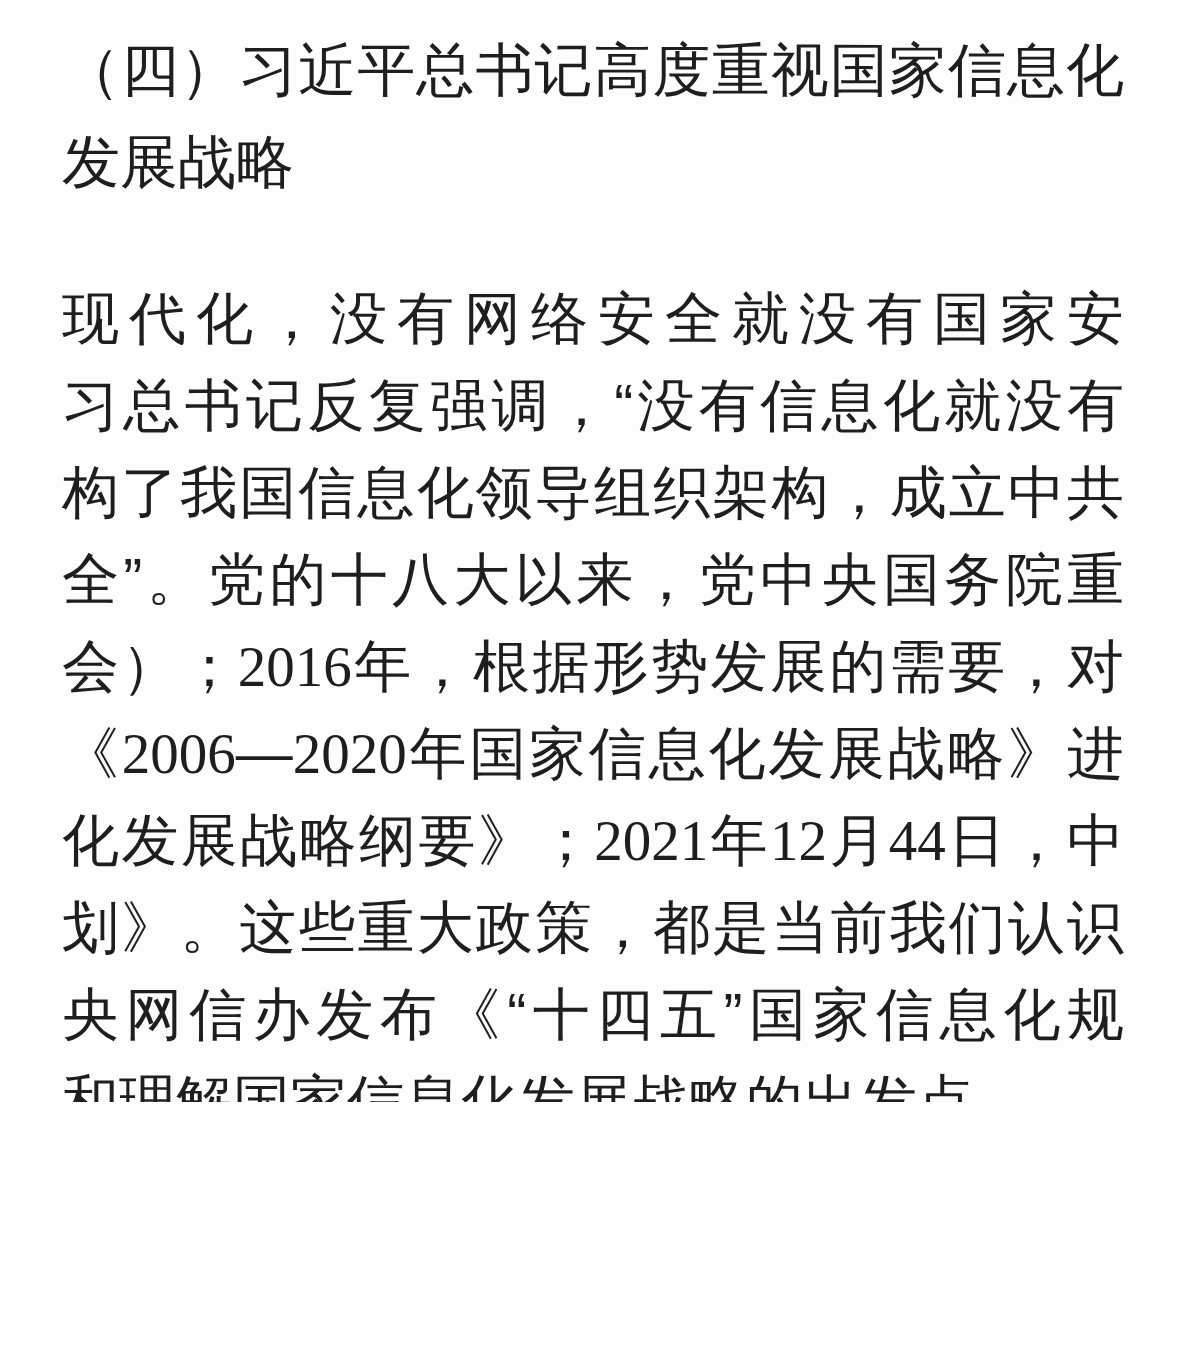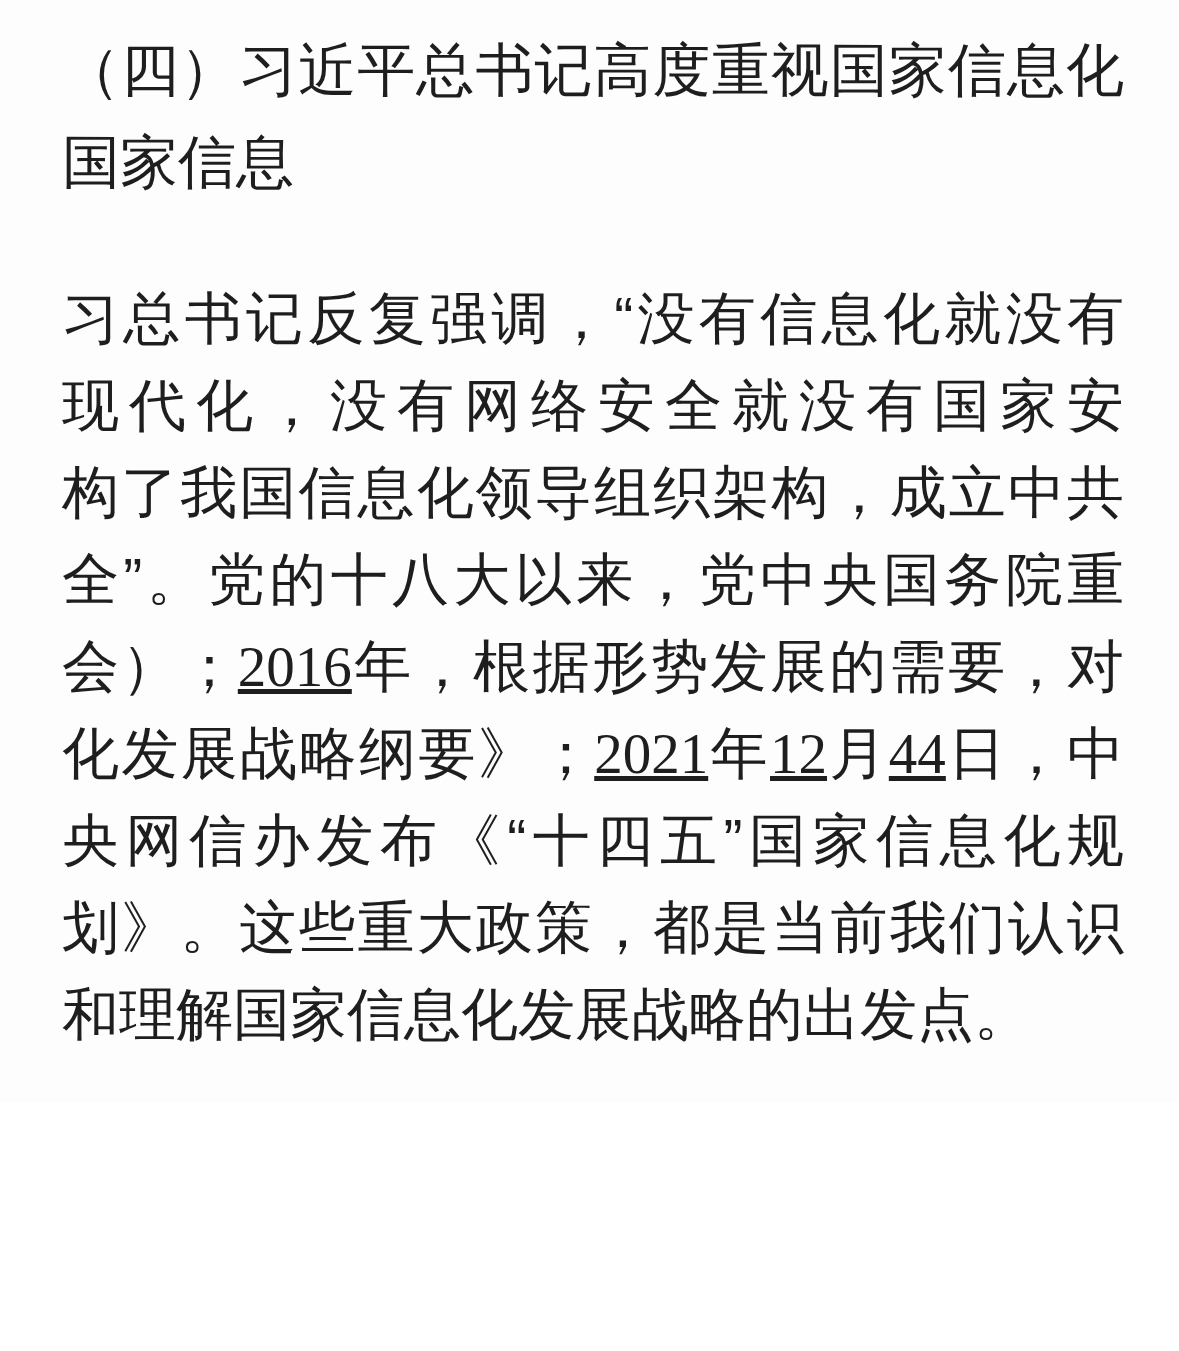--- a/index.html
+++ b/index.html
@@ -35,38 +35,38 @@
   .line.just {
     white-space: normal;
     text-align: justify;
     text-align-last: justify;
     text-justify: inter-character;
   }
   
   .num {
     font-family: "Liberation Serif", serif;
     letter-spacing: 0;
-    text-decoration: underline;
   }
 </style>
 </head>
 <body>
 
 <div class="page" style="background: rgb(253, 253, 253); color: rgb(30, 30, 30);">
 
   <div class="heading">
     <span class="line just">（四）习近平总书记高度重视国家信息化</span>
-    <span class="line">国家信息</span>
+    <span class="line">发展战略</span>
   </div>
 
   <div class="body-block">
+    <span class="line just">现代化，没有网络安全就没有国家安</span>
     <span class="line just">习总书记反复强调，“没有信息化就没有</span>
-    <span class="line just">现代化，没有网络安全就没有国家安</span>
     <span class="line just">构了我国信息化领导组织架构，成立中共</span>
     <span class="line just">全”。党的十八大以来，党中央国务院重</span>
     <span class="line just">会）；<span class="num">2016</span>年，根据形势发展的需要，对</span>
+    <span class="line just">《<span class="num">2006</span>—<span class="num">2020</span>年国家信息化发展战略》进</span>
     <span class="line just">化发展战略纲要》；<span class="num">2021</span>年<span class="num">12</span>月<span class="num">44</span>日，中</span>
+    <span class="line just">划》。这些重大政策，都是当前我们认识</span>
     <span class="line just">央网信办发布《“十四五”国家信息化规</span>
-    <span class="line just">划》。这些重大政策，都是当前我们认识</span>
     <span class="line">和理解国家信息化发展战略的出发点。</span>
   </div>
 
 </div>
 
 </body></html>

